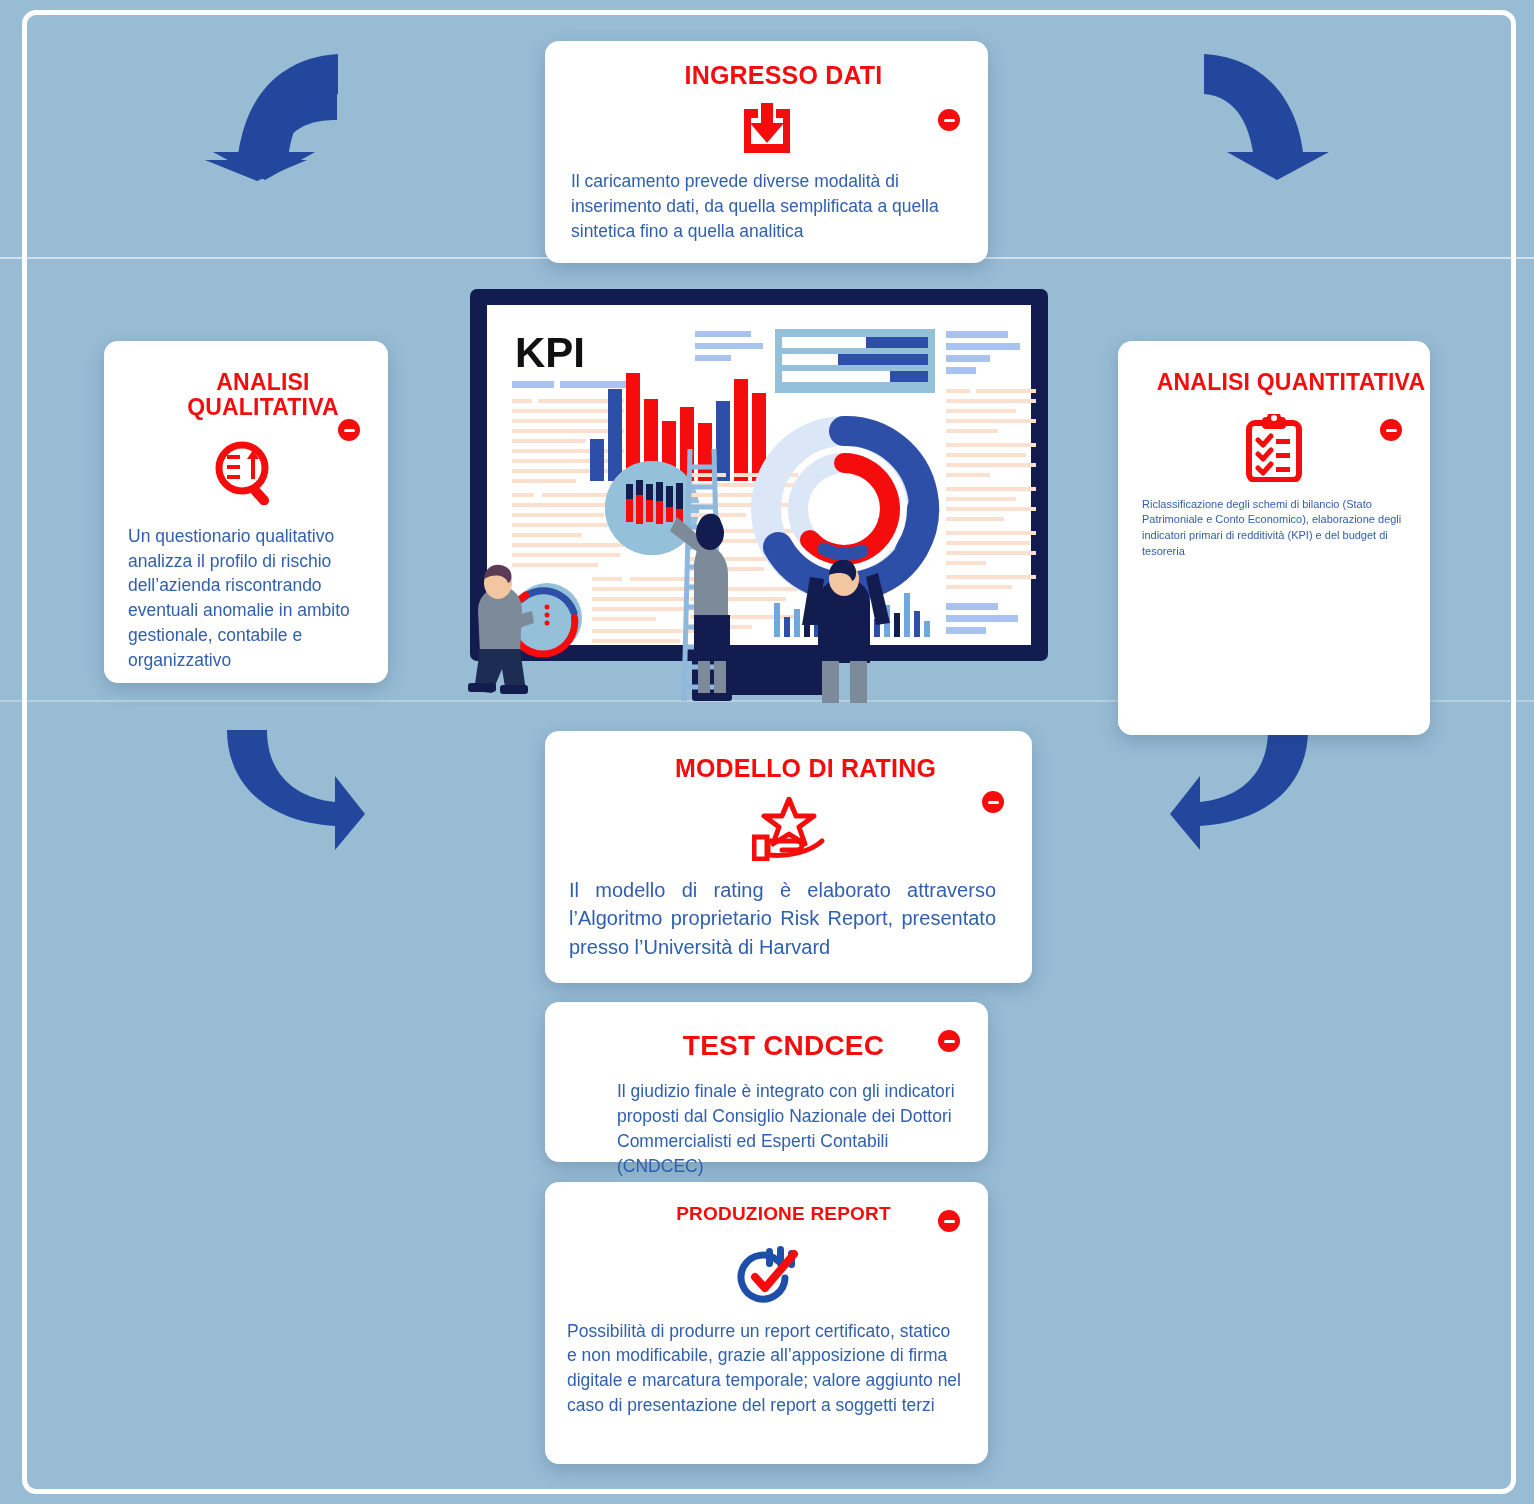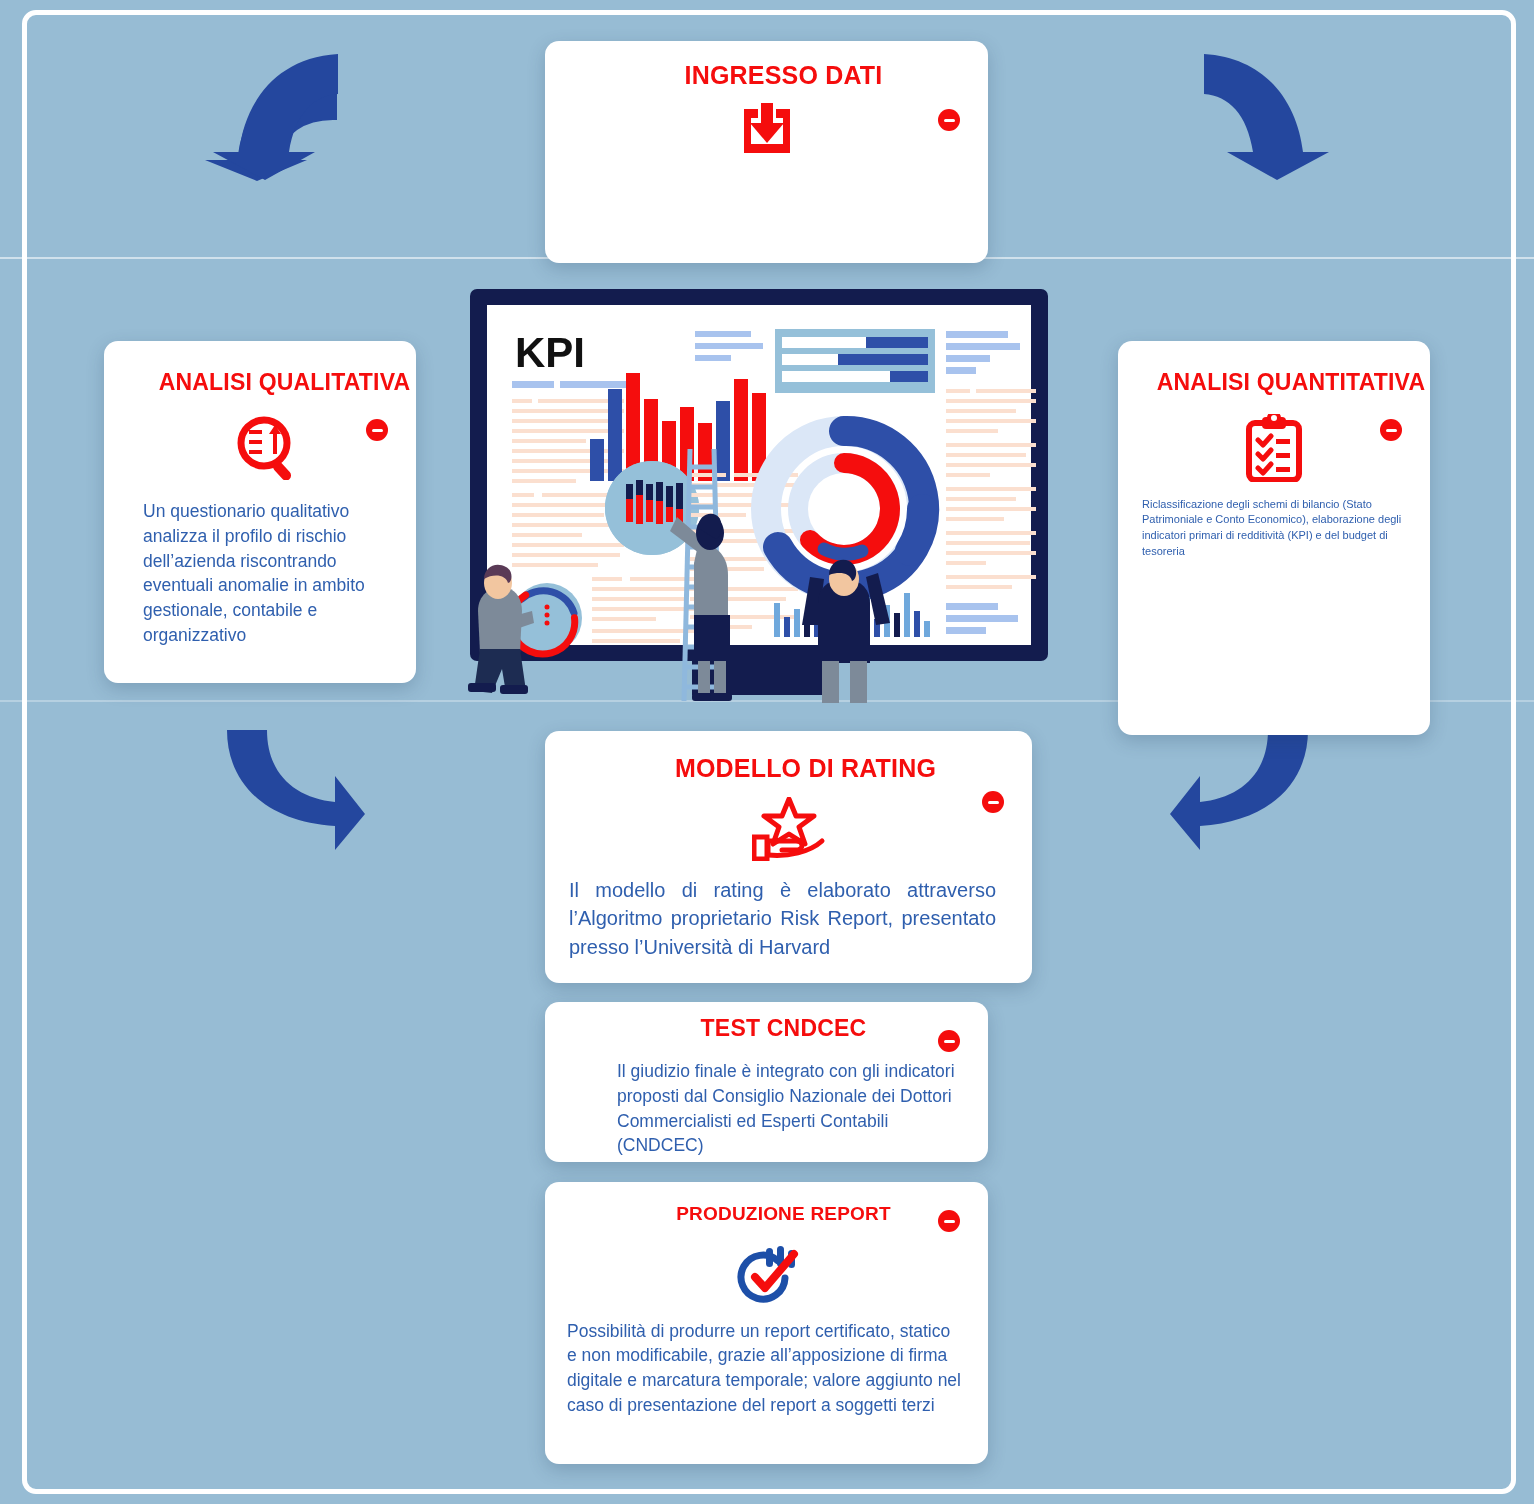--- a/index.html
+++ b/index.html
@@ -91,21 +91,21 @@
   
   #card-ingresso {
     left: 545px; top: 41px; width: 443px; height: 222px;
   }
   #card-ingresso .card-title { font-size: 25px; padding-top: 21px; }
   #card-ingresso .minus-badge { right: 28px; top: 68px; }
   #card-ingresso .card-icon { margin-top: 12px; height: 56px; }
   #card-ingresso .card-body { font-size: 17.5px; padding: 12px 28px 0 26px; }
 
   #card-qualitativa {
-    left: 104px; top: 341px; width: 312px; height: 342px; padding-left: 15px;
+    left: 104px; top: 341px; width: 284px; height: 342px;
   }
   #card-qualitativa .card-title { font-size: 23px; padding-top: 29px; }
   #card-qualitativa .minus-badge { right: 28px; top: 78px; }
   #card-qualitativa .card-icon { margin-top: 20px; height: 66px; }
   #card-qualitativa .card-body { font-size: 17.5px; padding: 18px 26px 0 24px; }
 
   #card-quantitativa {
     left: 1118px; top: 341px; width: 312px; height: 394px;
   }
   #card-quantitativa .card-title { font-size: 23px; padding-top: 29px; }
@@ -117,21 +117,21 @@
     left: 545px; top: 731px; width: 487px; height: 252px;
   }
   #card-rating .card-title { font-size: 25px; padding-top: 24px; }
   #card-rating .minus-badge { right: 28px; top: 60px; }
   #card-rating .card-icon { margin-top: 14px; height: 66px; }
   #card-rating .card-body { font-size: 20px; padding: 14px 36px 0 24px; text-align: justify; }
 
   #card-cndcec {
     left: 545px; top: 1002px; width: 443px; height: 160px;
   }
-  #card-cndcec .card-title { font-size: 23px; padding-top: 14px; }
+  #card-cndcec .card-title { font-size: 28px; padding-top: 29px; }
   #card-cndcec .minus-badge { right: 28px; top: 28px; }
   #card-cndcec .card-body { font-size: 17.5px; padding: 18px 24px 0 24px; margin-left: 48px; }
 
   #card-report {
     left: 545px; top: 1182px; width: 443px; height: 282px;
   }
   #card-report .card-title { font-size: 19px; padding-top: 22px; }
   #card-report .minus-badge { right: 28px; top: 28px; }
   #card-report .card-icon { margin-top: 16px; height: 64px; }
   #card-report .card-body { font-size: 17.5px; padding: 14px 24px 0 22px; }
@@ -408,20 +408,21 @@
 <div class="card" id="card-ingresso">
   <div class="card-title">INGRESSO DATI</div>
   <div class="minus-badge"></div>
   <div class="card-icon">
     <svg width="62" height="52" viewBox="0 0 62 52">
       <path d="M8 6 L22 6 L22 15 L15 15 L15 41 L47 41 L47 15 L40 15 L40 6 L54 6 L54 50 L8 50 Z" fill="#f50d0d"></path>
       <rect x="25" y="0" width="12" height="24" fill="#f50d0d"></rect>
       <path d="M14 20 L48 20 L31 40 Z" fill="#f50d0d"></path>
     </svg>
   </div>
+  <div class="card-body">Il caricamento prevede diverse modalità di inserimento dati, da quella semplificata a quella sintetica fino a quella analitica</div>
 </div>
 
 <div class="card" id="card-qualitativa">
   <div class="card-title">ANALISI QUALITATIVA</div>
   <div class="minus-badge"></div>
   <div class="card-icon">
     <svg width="66" height="64" viewBox="0 0 66 64">
       <circle cx="29" cy="27" r="23" fill="none" stroke="#f50d0d" stroke-width="7"></circle>
       <rect x="14" y="14" width="13" height="4" fill="#f50d0d"></rect>
       <rect x="14" y="24" width="13" height="4" fill="#f50d0d"></rect>

